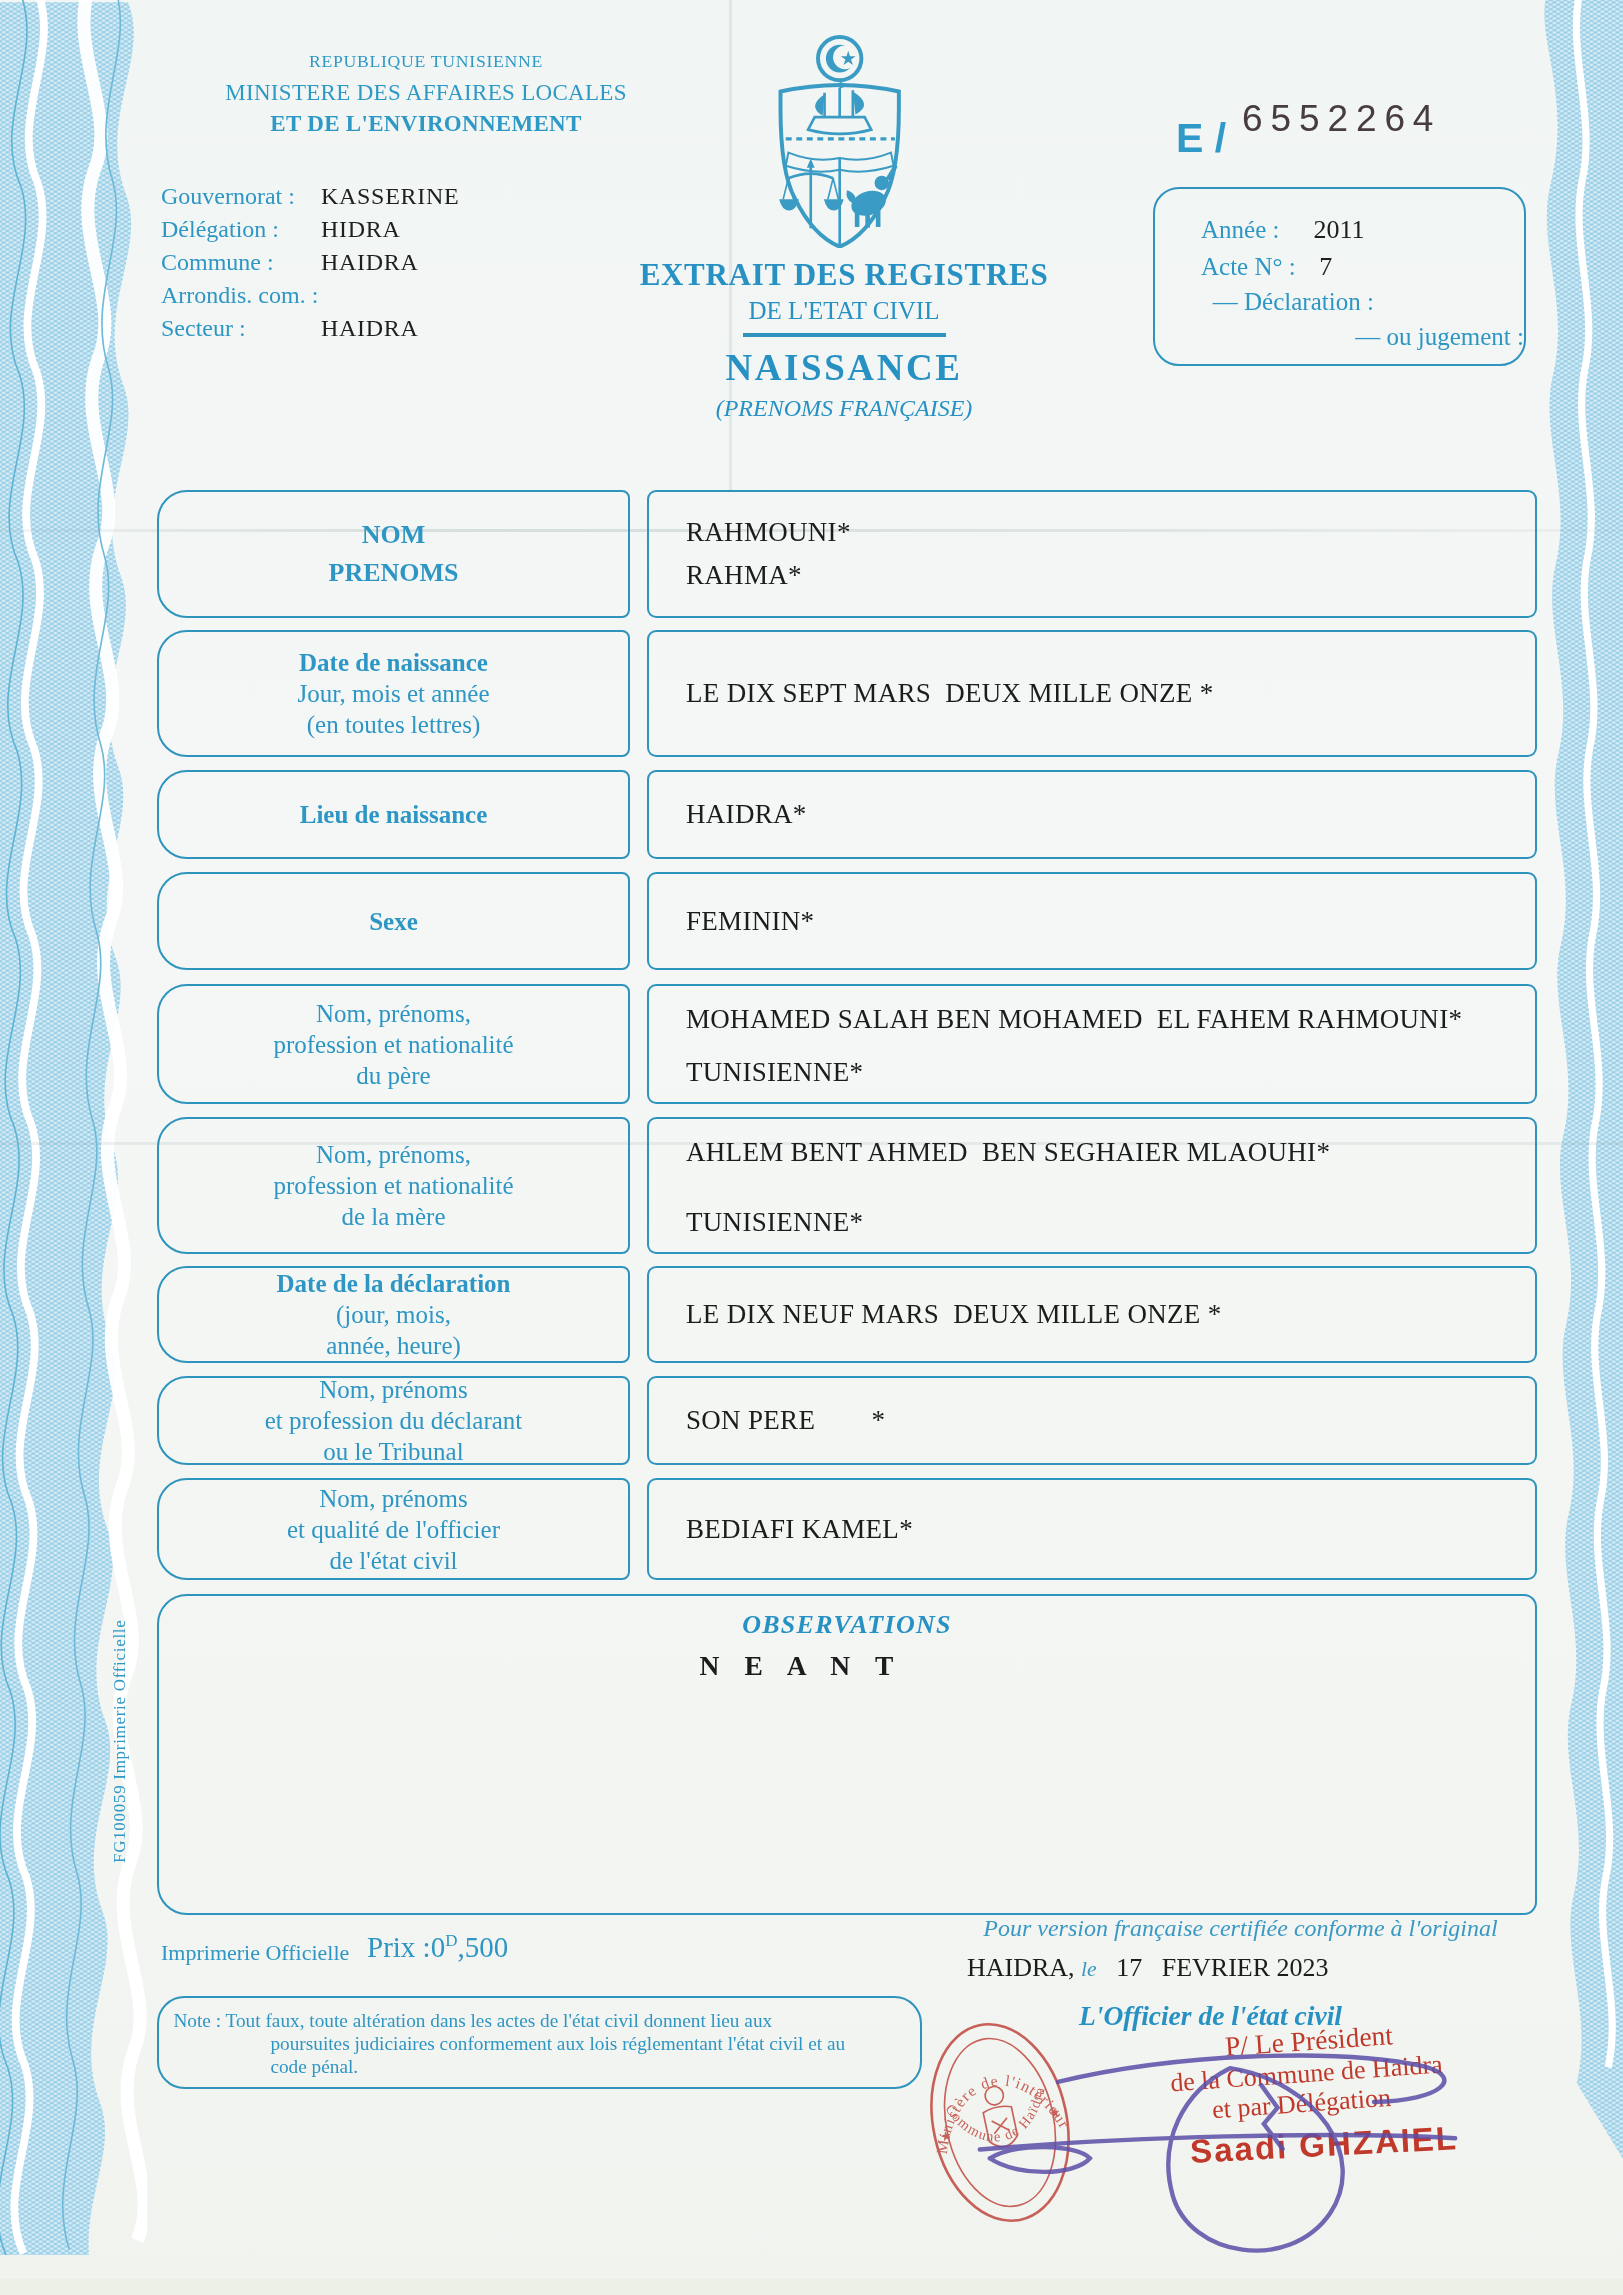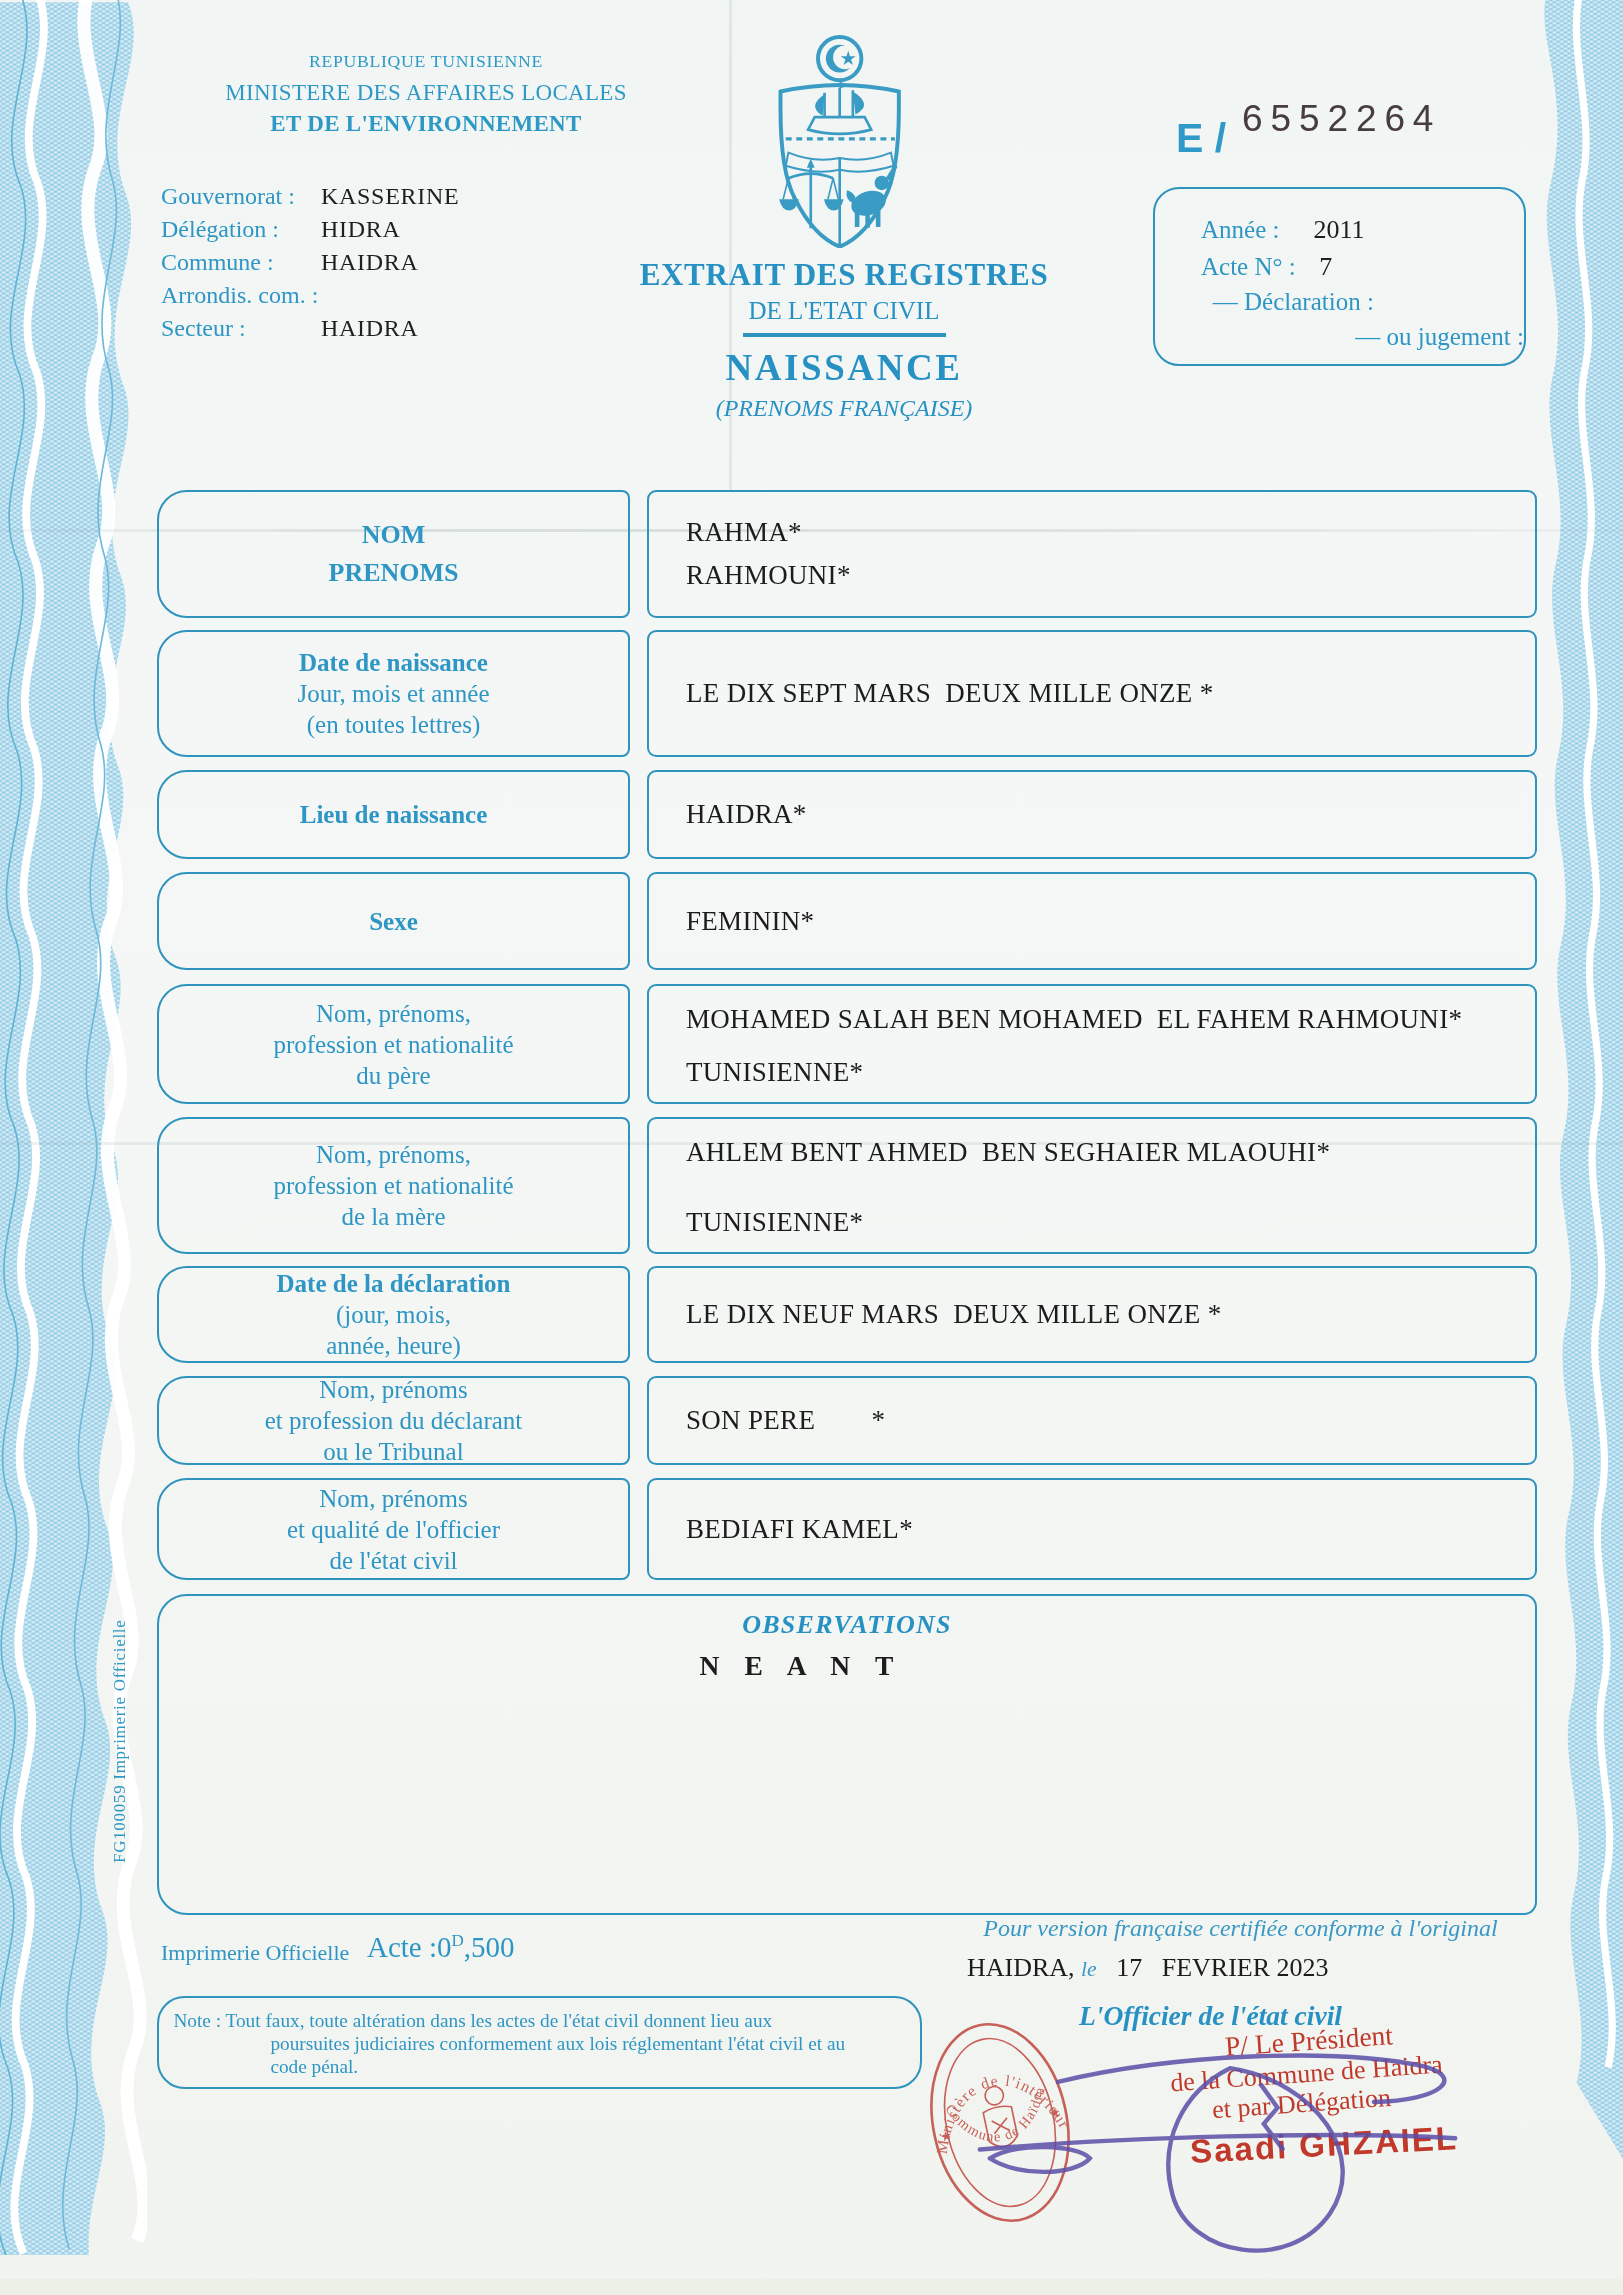--- a/index.html
+++ b/index.html
@@ -185,22 +185,22 @@
     <div class="acte-row acte-dash" style="margin-left:22px;text-align:right;">— ou jugement :</div>
   </div>
 
   <div class="abs form" id="form-rows">
       <div class="form-row" style="top: 0px; height: 128px;">
         <div class="label-box lbl-xl">
           <div class="b">NOM</div>
           <div class="b">PRENOMS</div>
         </div>
         <div class="value-box vals-pair">
+          <div class="val-line">RAHMOUNI*</div>
           <div class="val-line">RAHMA*</div>
-          <div class="val-line">RAHMOUNI*</div>
         </div>
       </div>
       <div class="form-row" style="top: 140px; height: 127px;">
         <div class="label-box">
           <div class="b">Date de naissance</div>
           <div>Jour, mois et année</div>
           <div>(en toutes lettres)</div>
         </div>
         <div class="value-box vals-center">
           <div class="val-line">LE DIX SEPT MARS  DEUX MILLE ONZE *</div>
@@ -275,21 +275,21 @@
         </div>
       </div>
     </div>
 
   <div class="abs obs-box">
     <div class="obs-title">OBSERVATIONS</div>
     <div class="obs-value">N E A N T</div>
   </div>
 
   <div class="abs imprimerie">Imprimerie Officielle</div>
-  <div class="abs prix"><span>Acte :0</span><sup>D</sup><span>,500</span></div>
+  <div class="abs prix"><span>Prix :0</span><sup>D</sup><span>,500</span></div>
   <div class="abs note-box">
     <div class="note-l1">Note : Tout faux, toute altération dans les actes de l'état civil donnent lieu aux</div>
     <div class="note-l2">poursuites judiciaires conformement aux lois réglementant l'état civil et au</div>
     <div class="note-l3">code pénal.</div>
   </div>
   <div class="abs side-text">FG100059  Imprimerie Officielle</div>
 
   <div class="abs certify">Pour version française certifiée conforme à l'original</div>
   <div class="abs place-date"><span>HAIDRA,</span><span> </span><span class="le">le</span><span>   </span><span>17   FEVRIER 2023</span></div>
   <div class="abs officier">L'Officier de l'état civil</div>

